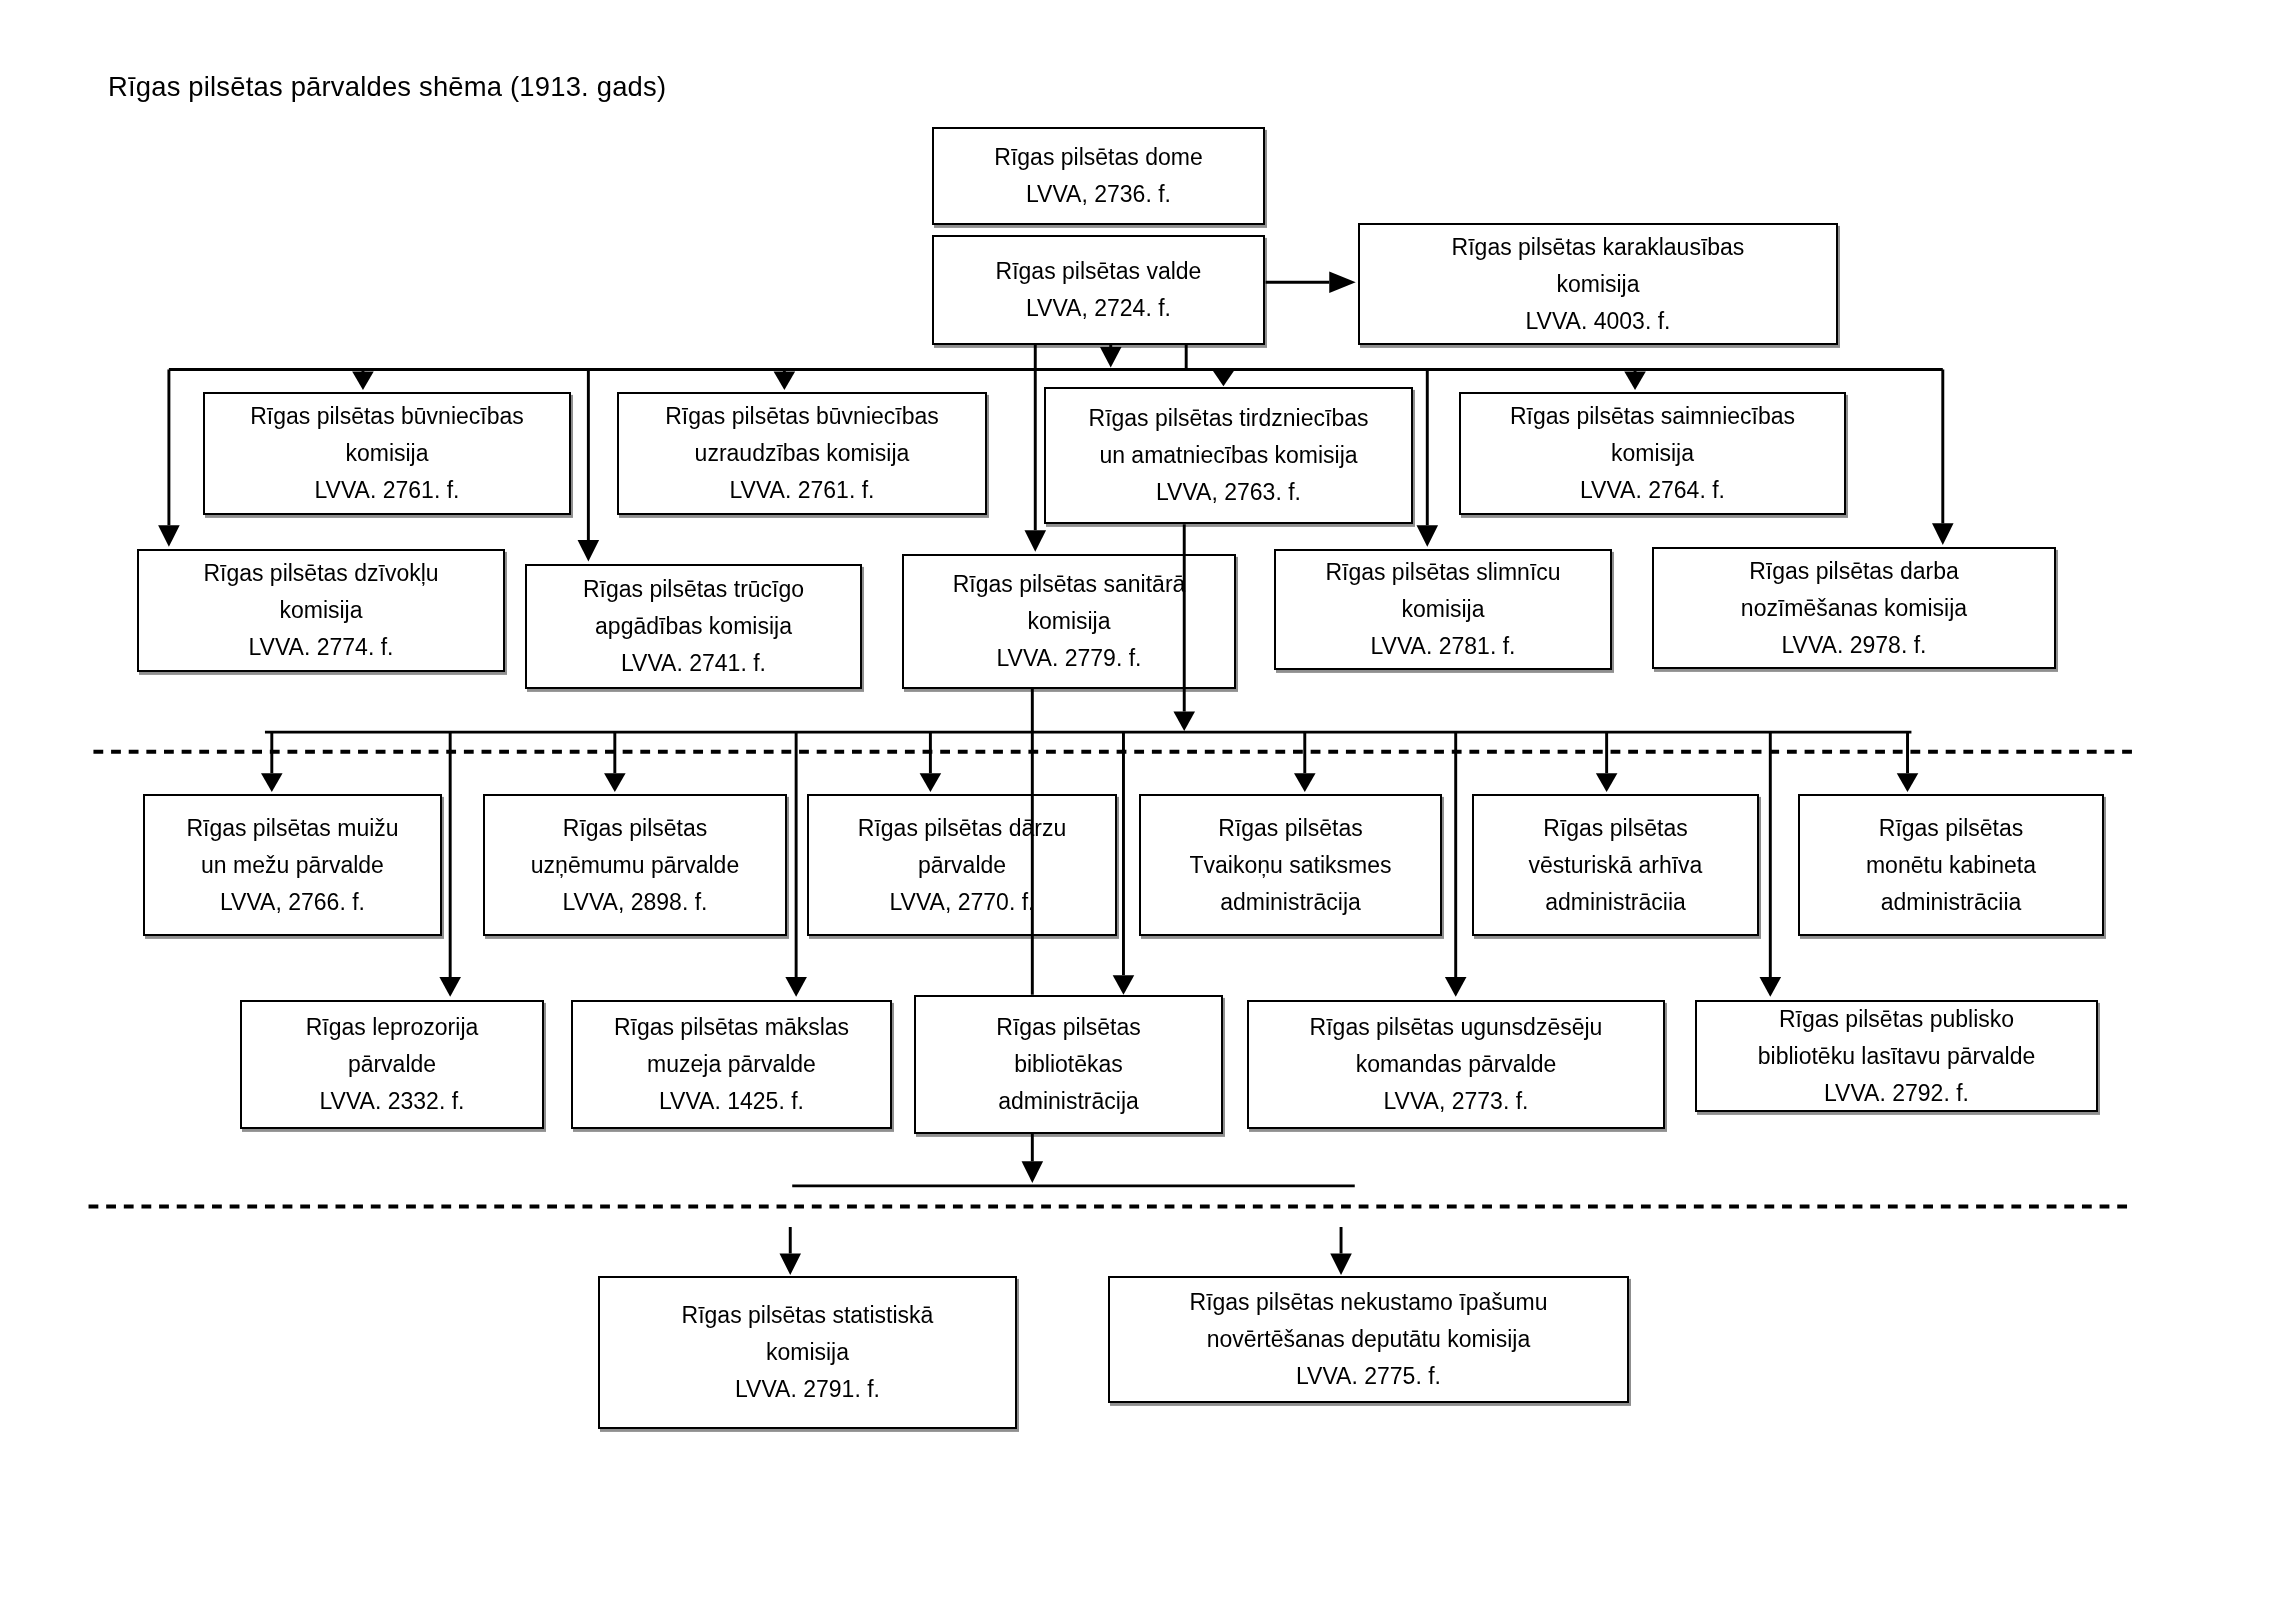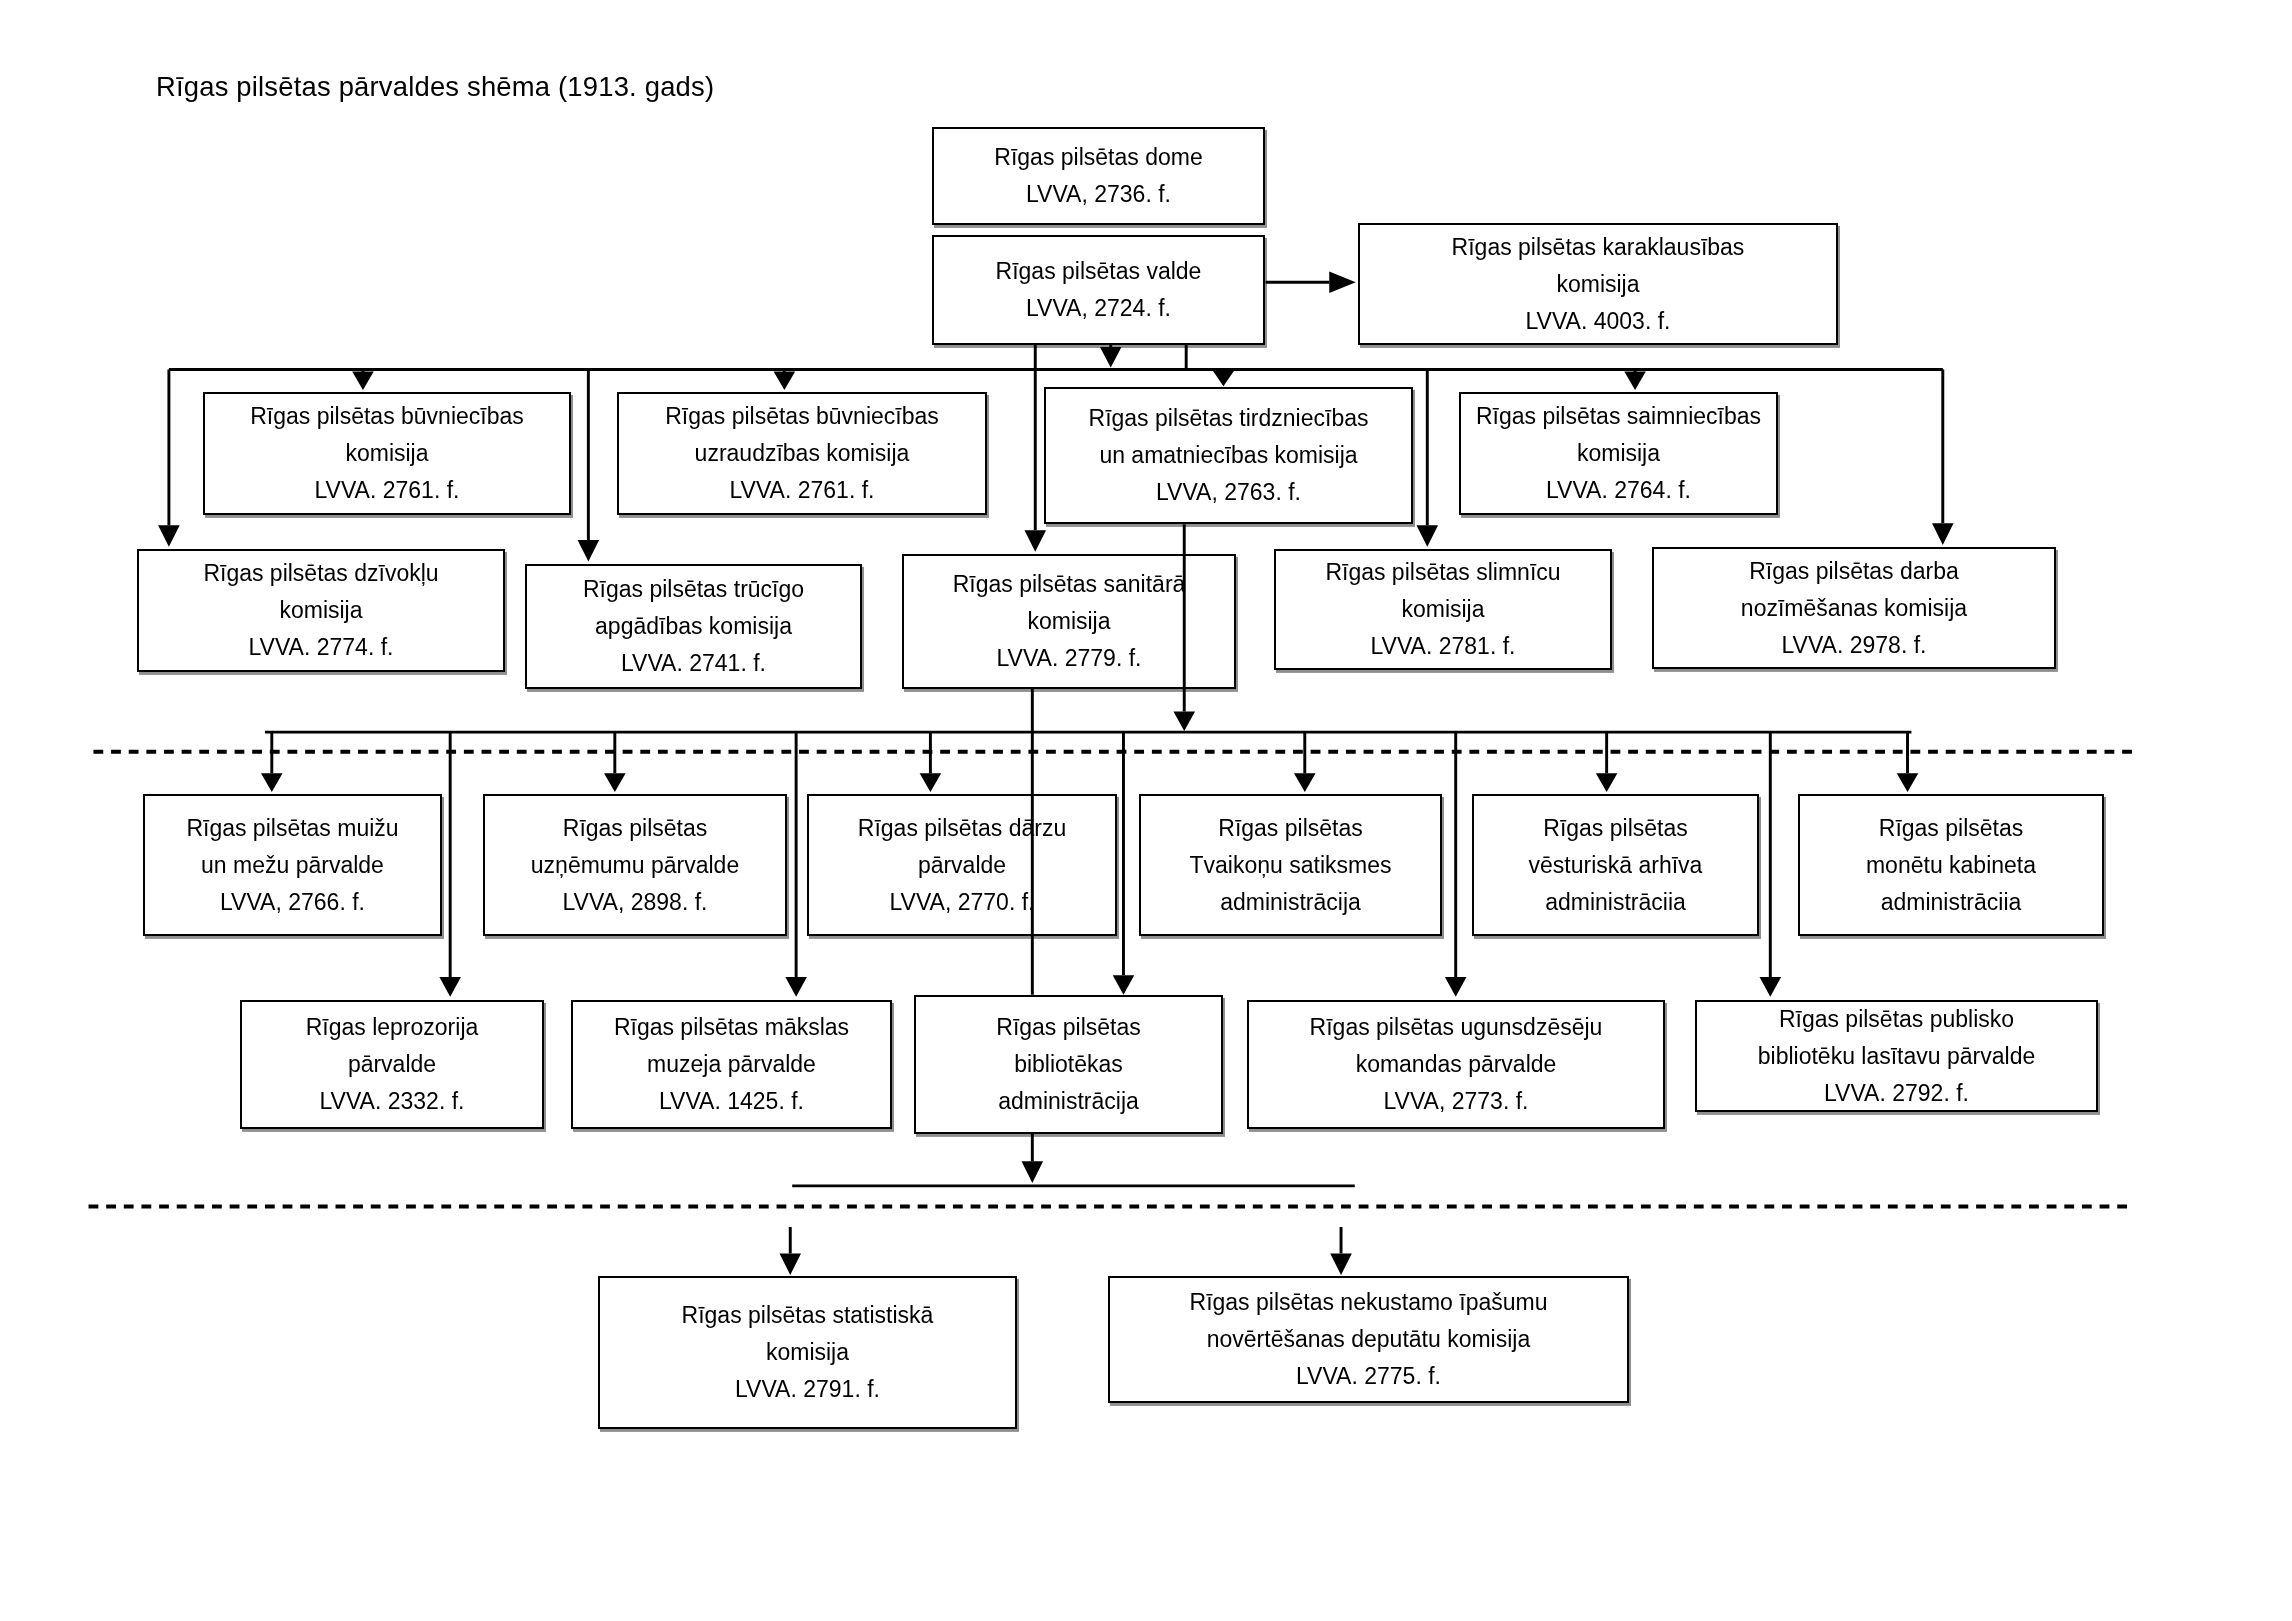--- a/index.html
+++ b/index.html
@@ -1,18 +1,18 @@
 <!DOCTYPE html>
 <html><head>
 <meta charset="utf-8">
 <style>
   html,body{margin:0;padding:0;background:#ffffff;}
   .canvas{position:relative;width:2293px;height:1621px;background:#ffffff;
           font-family:"Liberation Sans",sans-serif;color:#000;overflow:hidden;}
-  .page-title{position:absolute;left:108px;top:71px;font-size:27.4px;letter-spacing:0.2px;margin-left:48px;}
+  .page-title{position:absolute;left:108px;top:71px;font-size:27.4px;letter-spacing:0.2px;}
   .node{position:absolute;box-sizing:border-box;border:2.9px solid #000;background:#fff;
         display:flex;flex-direction:column;justify-content:center;align-items:center;
         text-align:center;font-size:23px;line-height:37px;z-index:1;
         box-shadow:2px 2.9px 0 #8f8f8f;}
   .node div{white-space:nowrap;}
   svg.wires{position:absolute;left:0;top:0;z-index:2;pointer-events:none;}
   svg.wires line{stroke:#000;stroke-width:3;}
   svg.wires line.dashed{stroke-width:4;stroke-dasharray:10 8;}
   svg.wires polygon{fill:#000;stroke:none;}
 </style>
@@ -188,21 +188,21 @@
     <div>uzraudzības komisija</div>
     <div>LVVA. 2761. f.</div>
   </div>
 
   <div class="node" style="left:1044px;top:387px;width:369px;height:137px">
     <div>Rīgas pilsētas tirdzniecības</div>
     <div>un amatniecības komisija</div>
     <div>LVVA, 2763. f.</div>
   </div>
 
-  <div class="node" style="left:1459px;top:392px;width:319px;height:123px">
+  <div class="node" style="left:1459px;top:392px;width:387px;height:123px">
     <div>Rīgas pilsētas saimniecības</div>
     <div>komisija</div>
     <div>LVVA. 2764. f.</div>
   </div>
 
   <div class="node" style="left:137px;top:549px;width:368px;height:123px">
     <div>Rīgas pilsētas dzīvokļu</div>
     <div>komisija</div>
     <div>LVVA. 2774. f.</div>
   </div>

